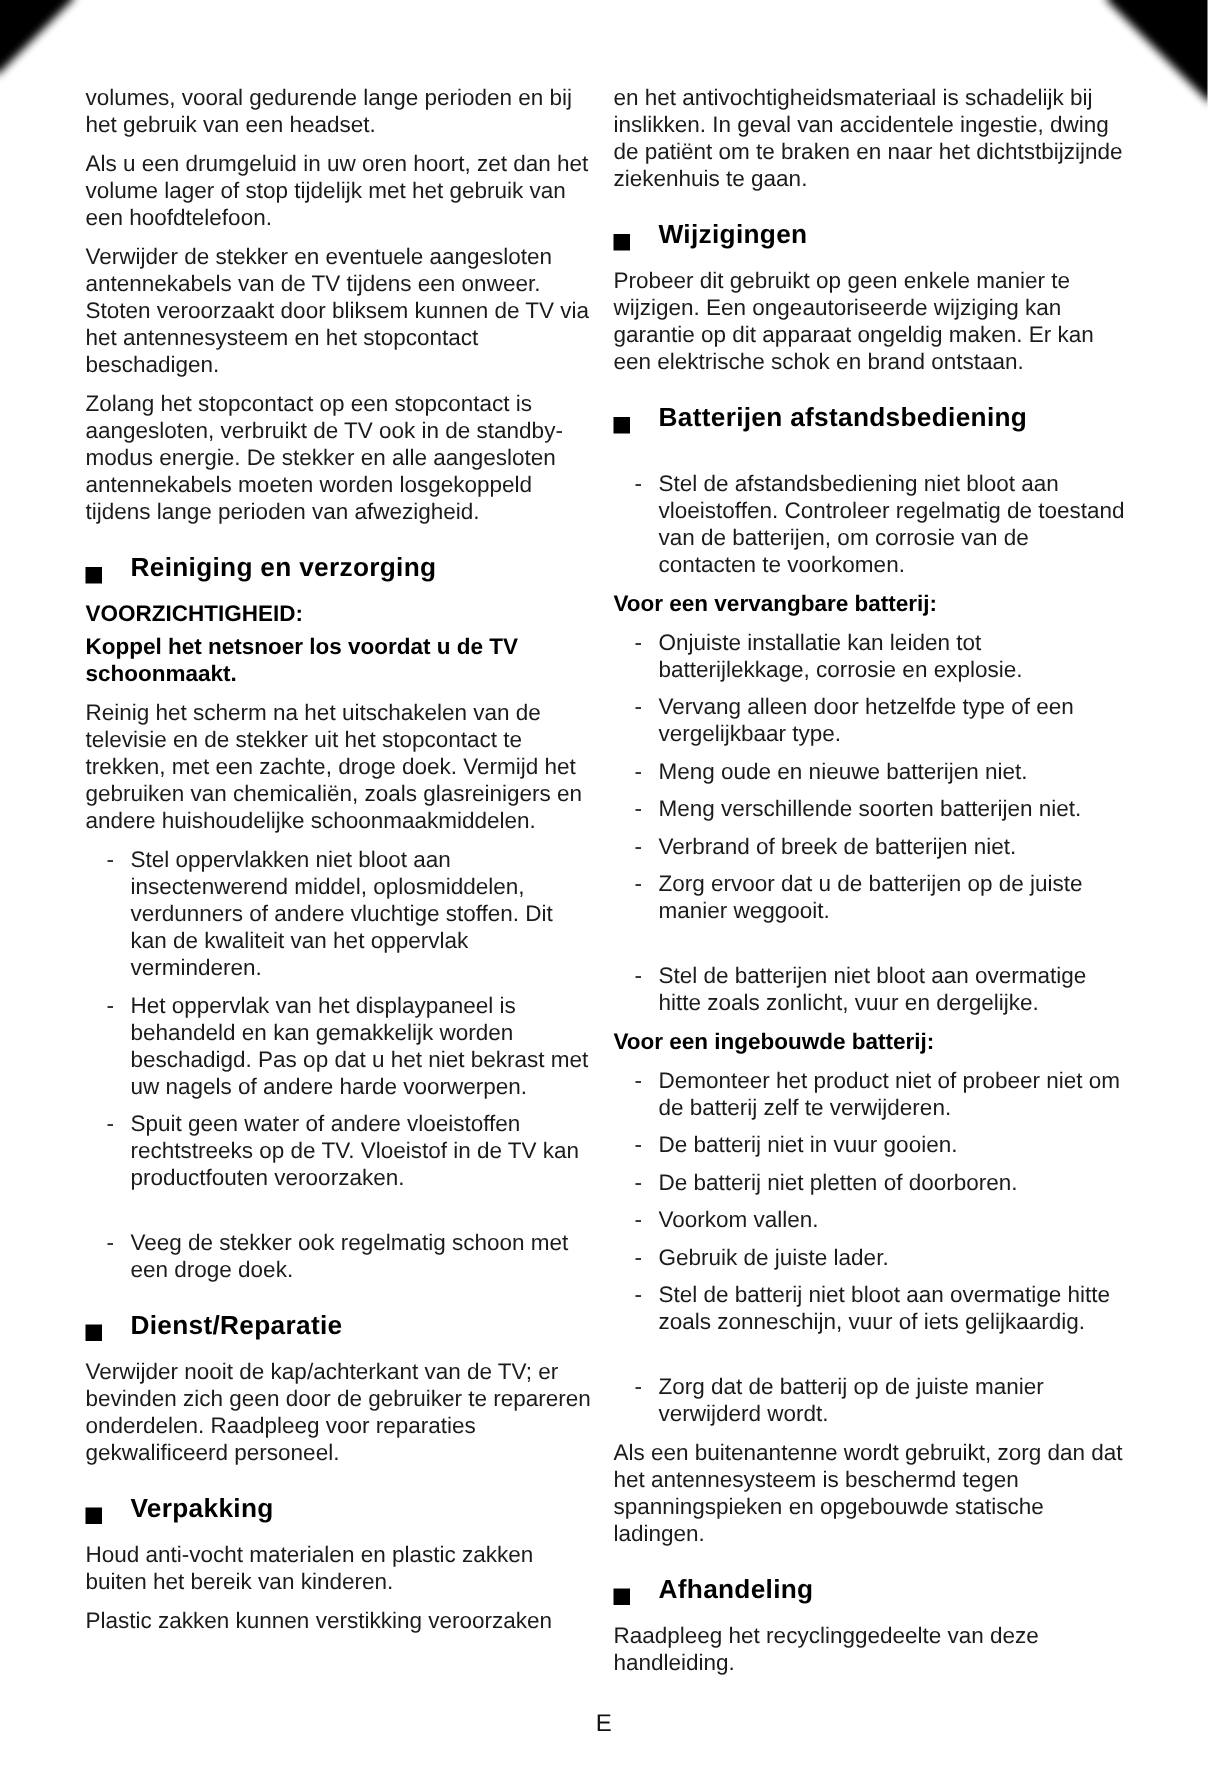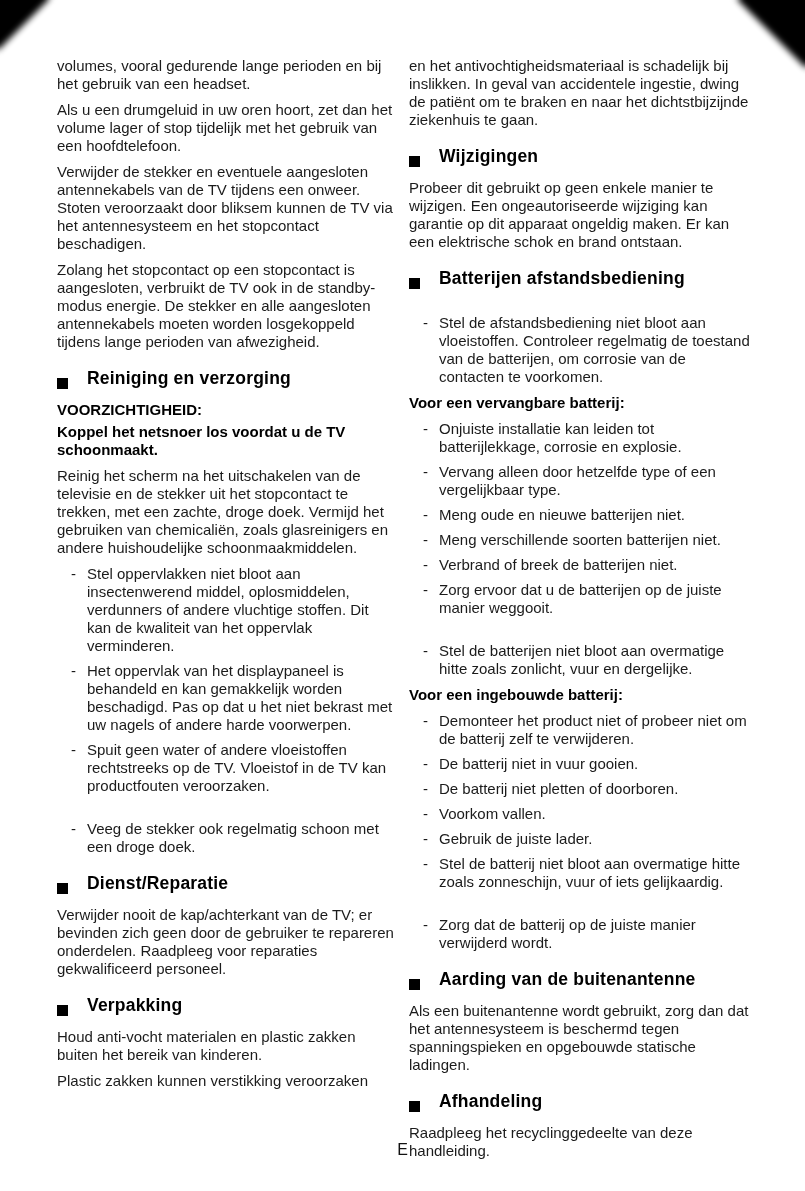--- a/index.html
+++ b/index.html
@@ -117,24 +117,20 @@
     <ul class="dlist">
       <li class="ditem">Demonteer het product niet of probeer niet om de batterij zelf te verwijderen.</li>
       <li class="ditem">De batterij niet in vuur gooien.</li>
       <li class="ditem">De batterij niet pletten of doorboren.</li>
       <li class="ditem">Voorkom vallen.</li>
       <li class="ditem">Gebruik de juiste lader.</li>
       <li class="ditem">Stel de batterij niet bloot aan overmatige hitte zoals zonneschijn, vuur of iets gelijkaardig.</li>
       <li class="ditem">Zorg dat de batterij op de juiste manier verwijderd wordt.</li>
     </ul>
 
-    <div class="heading">
-      <span class="sq"></span>
-      <span class="hl">Aarding van de buitenantenne</span>
-    </div>
     <p class="para">Als een buitenantenne wordt gebruikt, zorg dan dat het antennesysteem is beschermd tegen spanningspieken en opgebouwde statische ladingen.</p>
 
     <div class="heading">
       <span class="sq"></span>
       <span class="hl">Afhandeling</span>
     </div>
     <p class="para">Raadpleeg het recyclinggedeelte van deze handleiding.</p>
   </div>
 
   <div class="footer">E</div>

